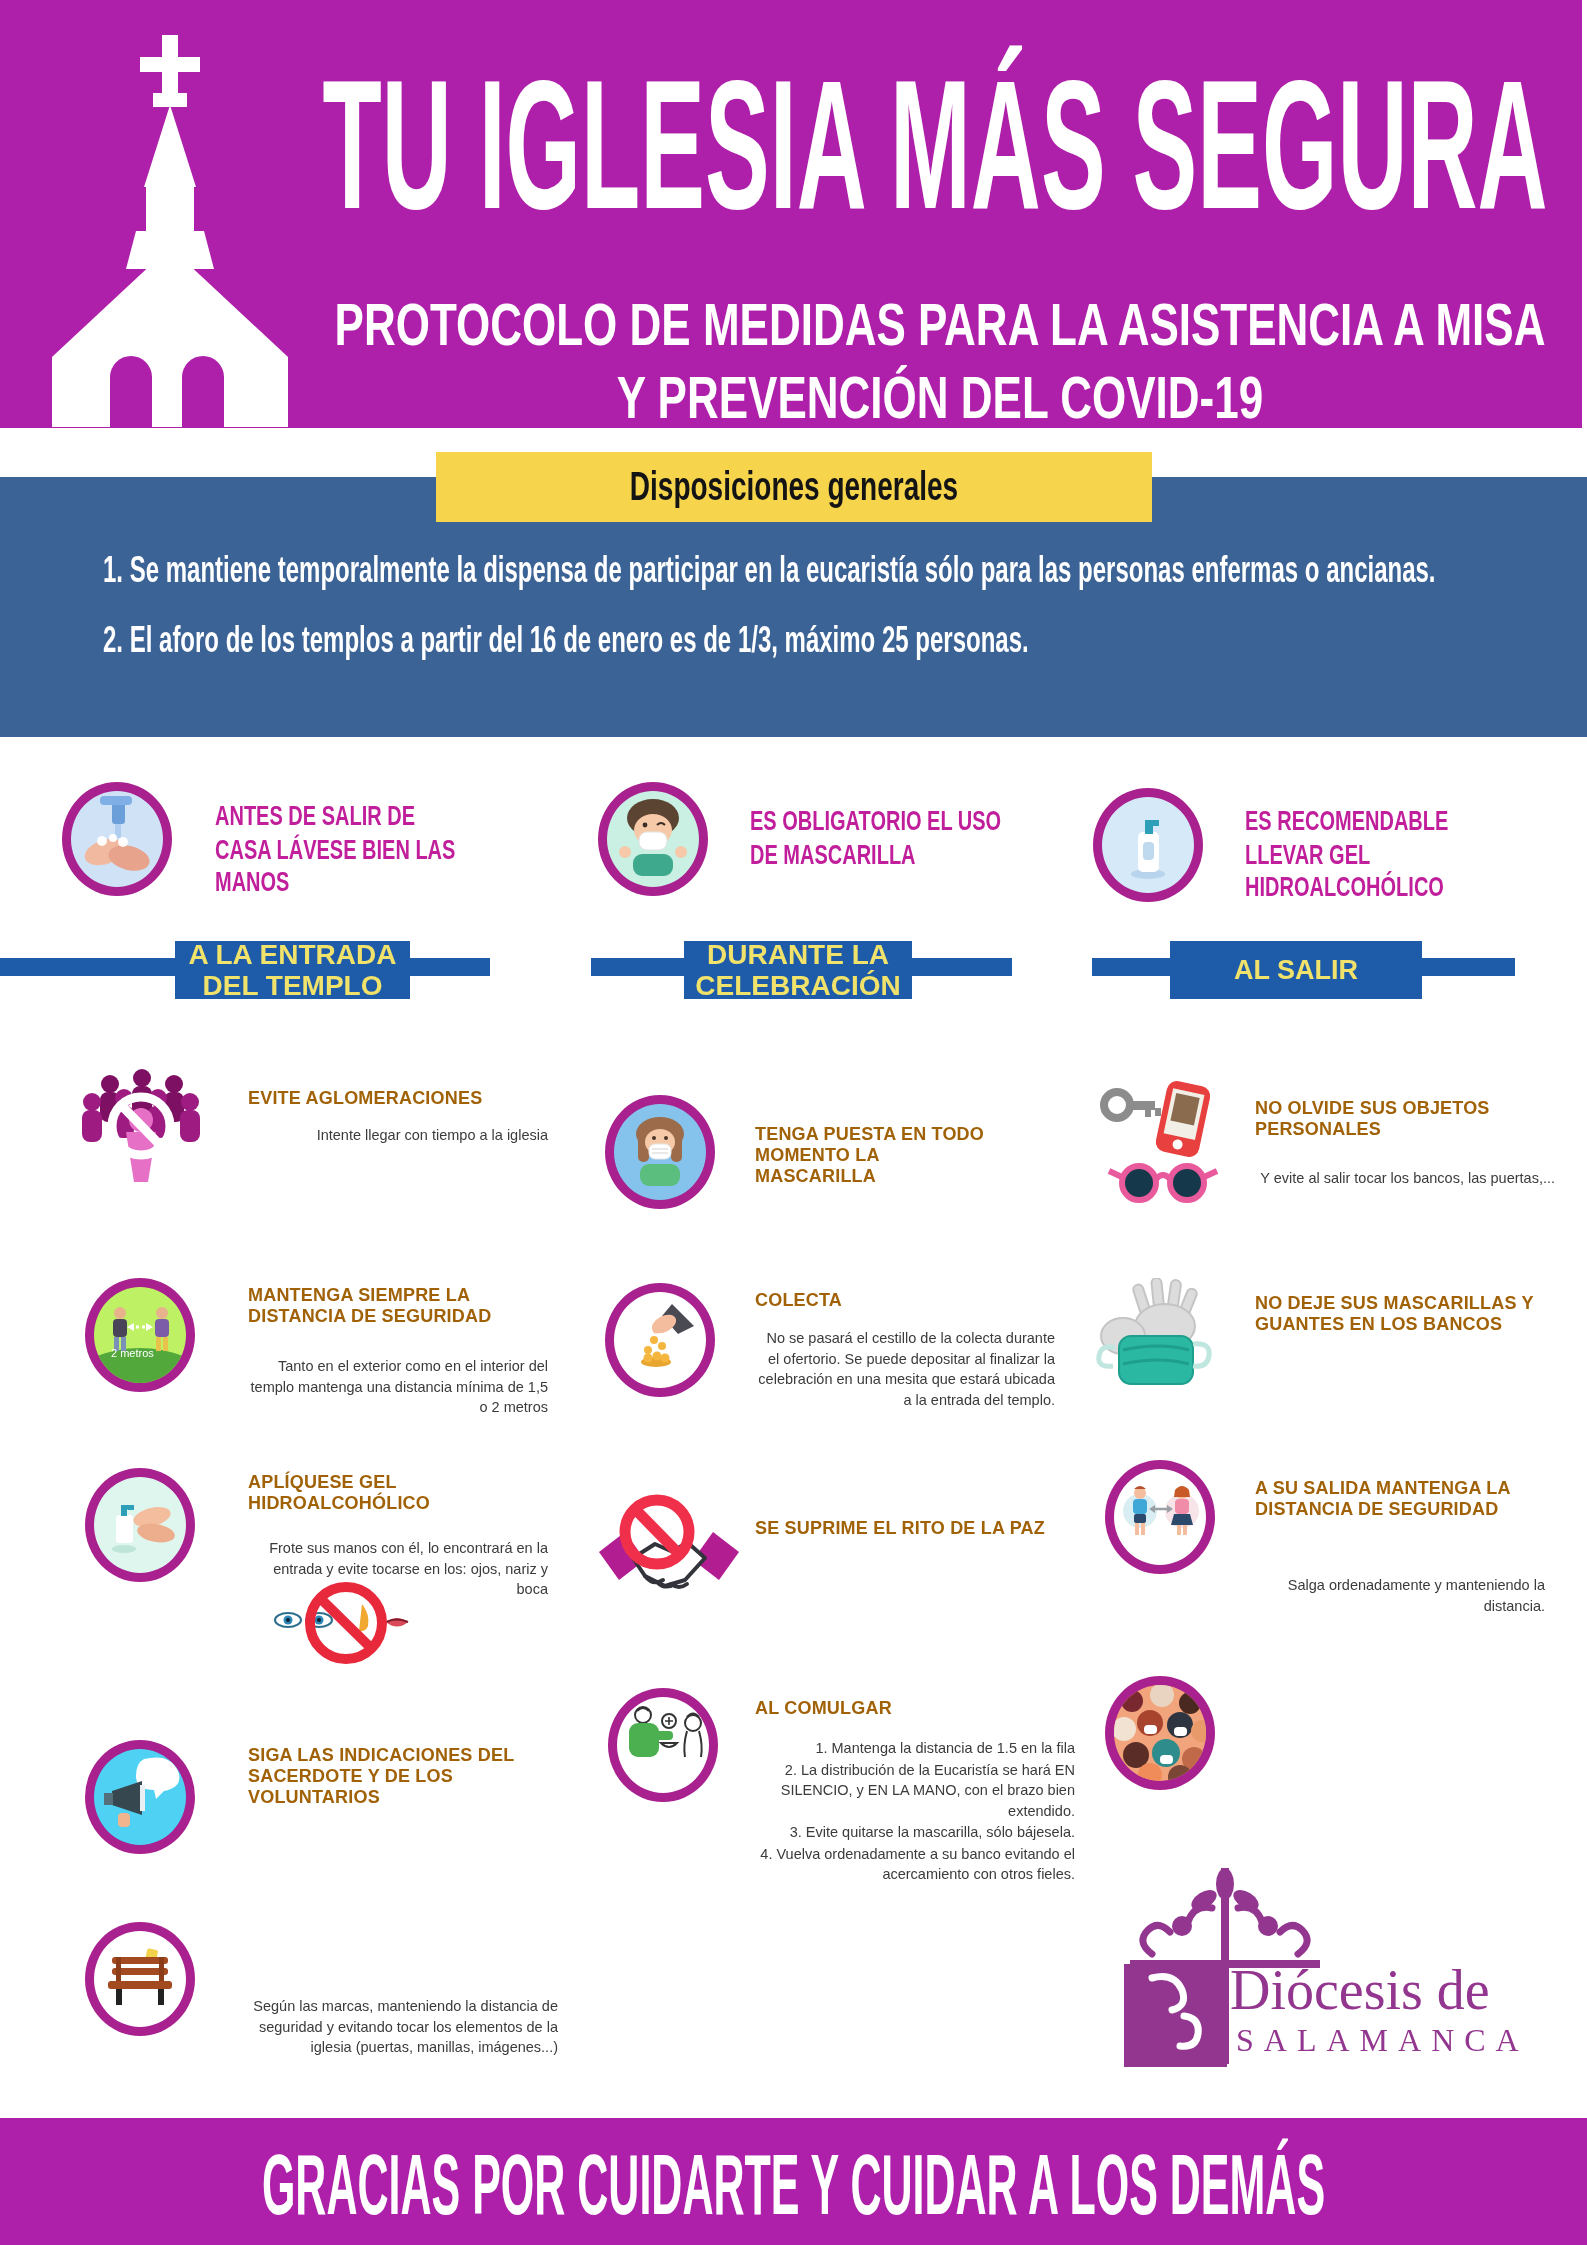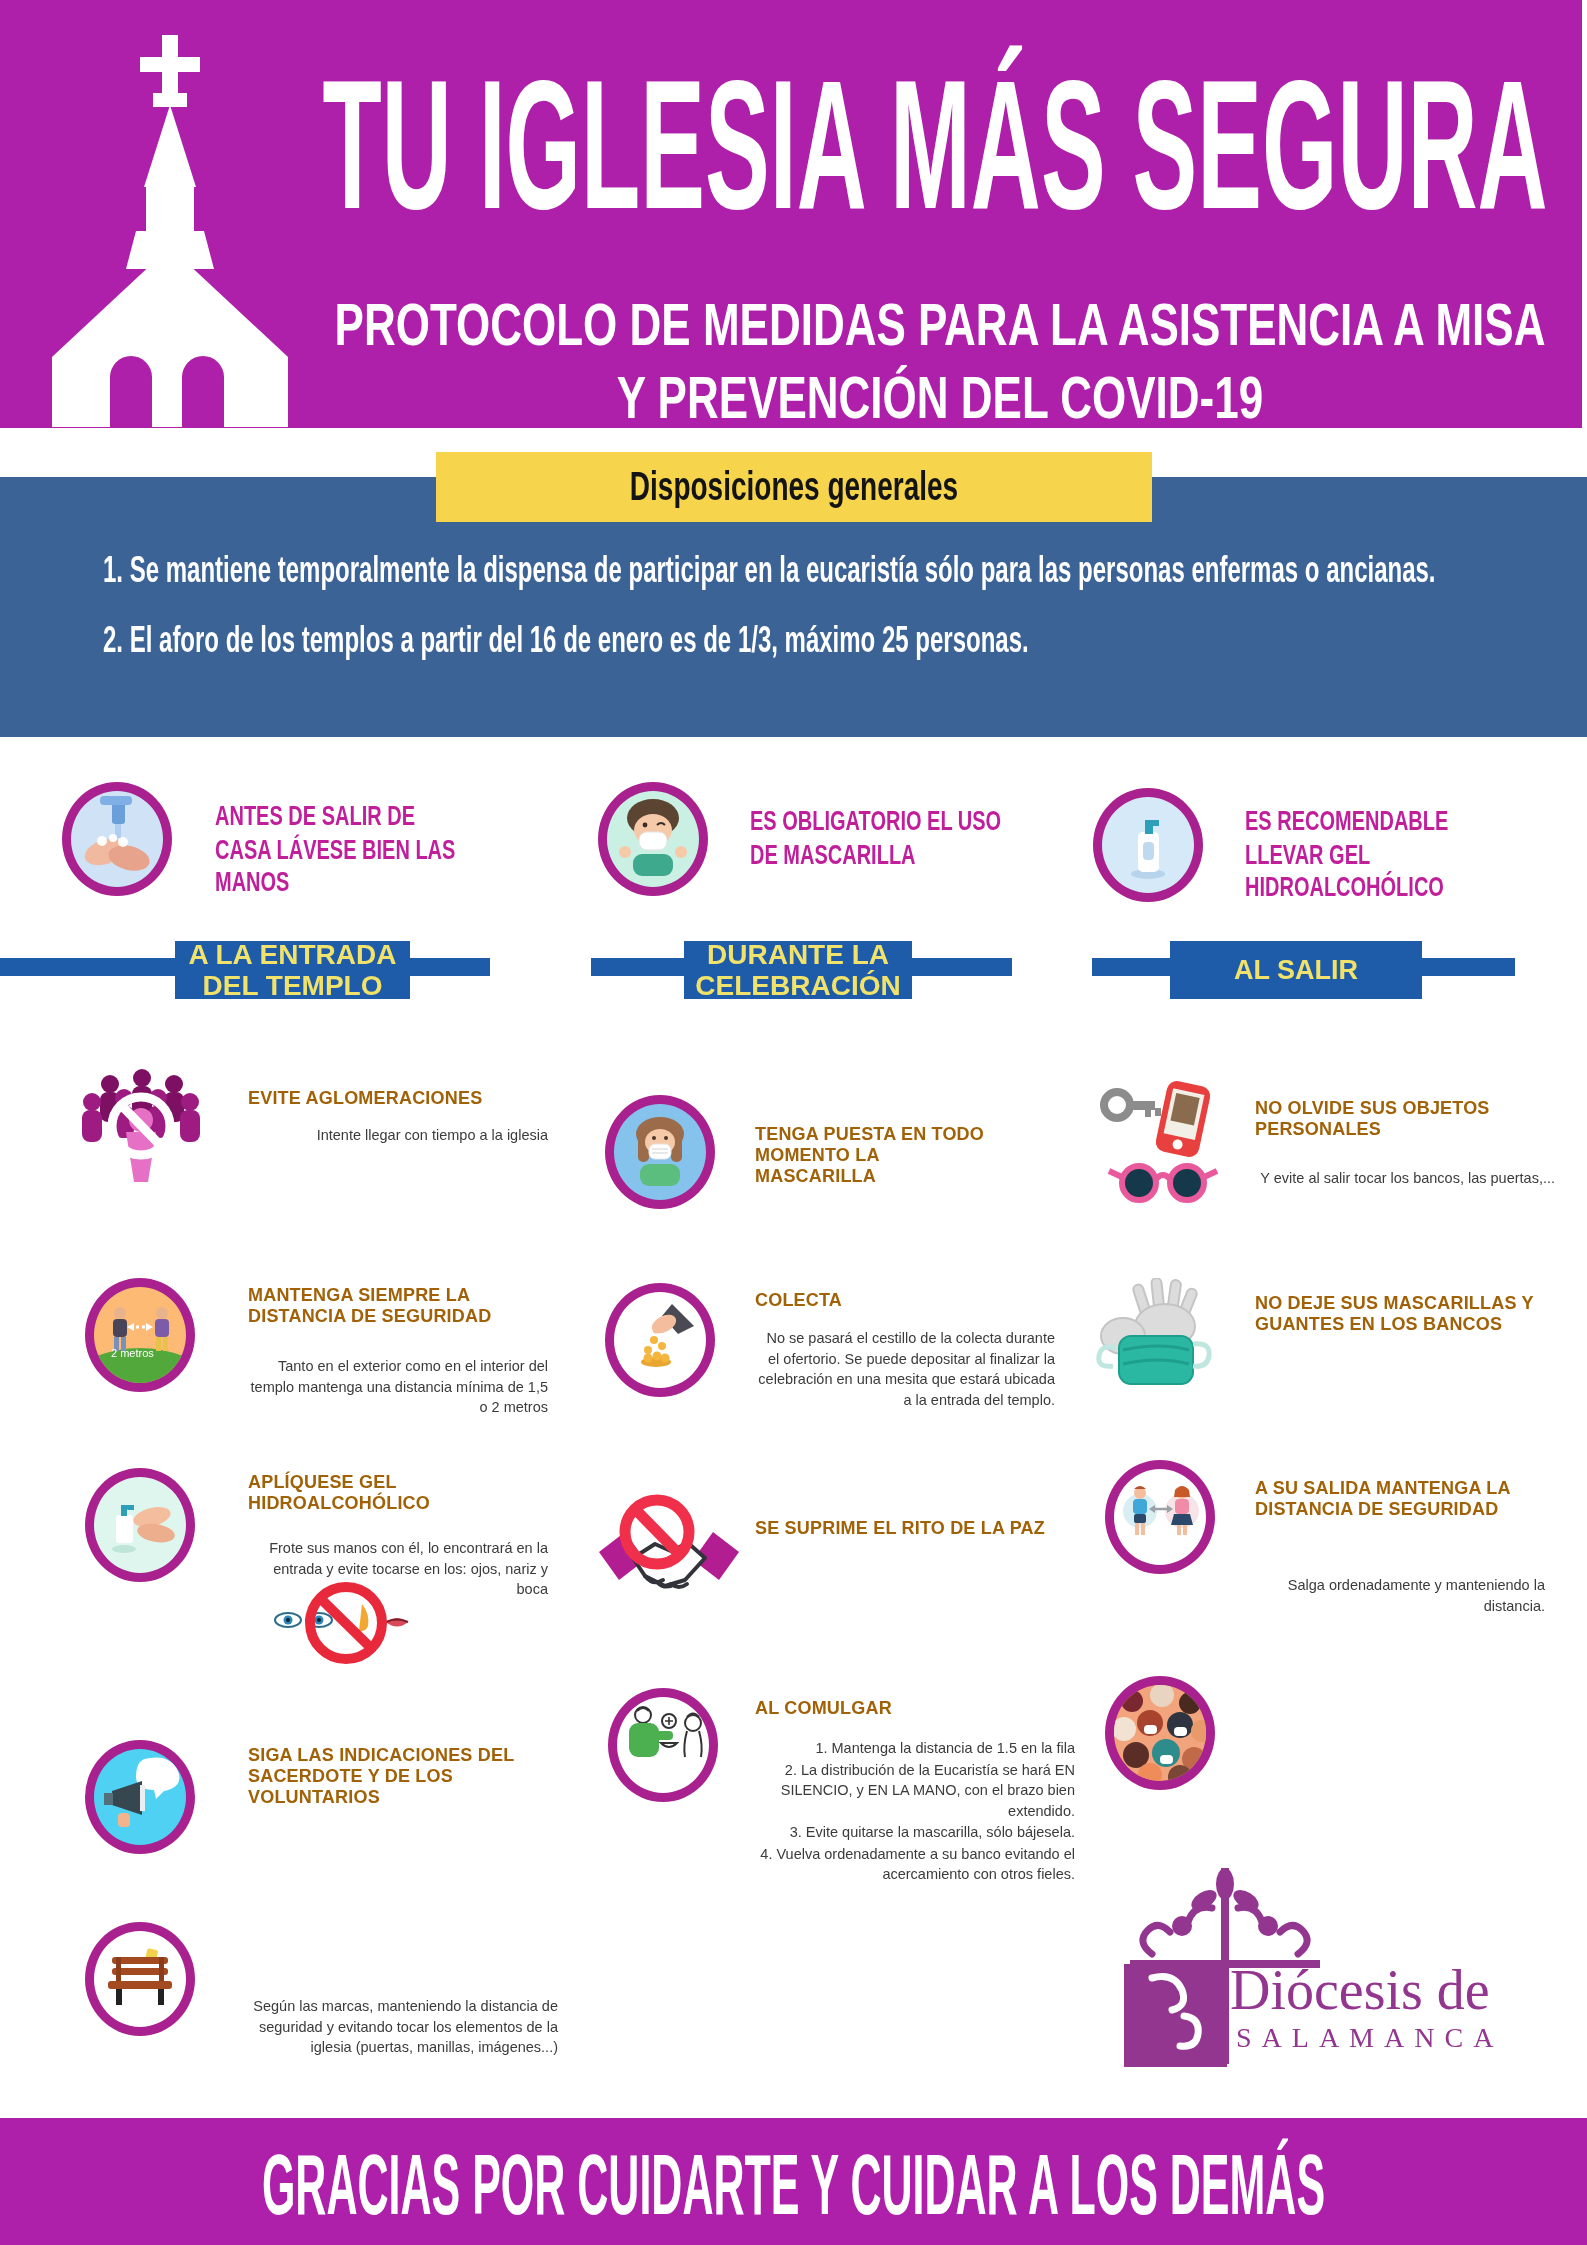--- a/index.html
+++ b/index.html
@@ -31,21 +31,21 @@
   
   .tiptitle{position:absolute;color:#C01E9B;font-weight:bold;font-size:20px;line-height:1.18;
             transform:scaleY(1.4);transform-origin:left top;}
   .ititle{position:absolute;color:#a16207;font-weight:bold;font-size:18px;line-height:1.18;letter-spacing:0.2px;}
   .ibody{position:absolute;color:#3B3B3B;font-size:14.5px;line-height:1.42;text-align:right;}
   .clist div{padding-left:20px;text-indent:-20px;margin:0 0 1px 0;}
   
   .logo-l1{position:absolute;left:1230px;top:1958px;width:330px;font-family:"Liberation Serif",serif;
            font-size:56px;color:#93368F;}
   .logo-l2{position:absolute;left:1236px;top:2022px;width:330px;font-family:"Liberation Serif",serif;
-           font-size:28px;letter-spacing:10px;color:#93368F;}
+           font-size:32px;letter-spacing:10px;color:#93368F;}
   
   .ftr{position:absolute;left:0;top:2118px;width:1587px;height:127px;background:#AE20AA;}
   .ftr-text{position:absolute;left:0;top:2142px;width:1587px;text-align:center;color:#fff;
             font-weight:bold;font-size:43px;line-height:1;white-space:nowrap;
             transform:scaleY(2.0);transform-origin:top center;}
 </style>
 </head>
 <body>
 
 <div class="poster">
@@ -155,21 +155,21 @@
       </g>
       <circle cx="63" cy="52" r="12" fill="#E570C6"></circle>
       <path d="M48 64 h30 l-8 50 h-14 z" fill="#E570C6"></path>
       <circle cx="63" cy="58" r="29" fill="none" stroke="#FFFFFF" stroke-width="9"></circle>
       <line x1="43" y1="37" x2="84" y2="79" stroke="#FFFFFF" stroke-width="9"></line>
     </g>
   </svg>
   <div class="ititle" style="left:248px;top:1088px;width:320px;">EVITE AGLOMERACIONES</div>
   <div class="ibody" style="left:248px;top:1125px;width:300px;">Intente llegar con tiempo a la iglesia</div>
 
-  <div class="cir" style="left:85px;top:1278px;background:#fdba74;">
+  <div class="cir" style="left:85px;top:1278px;background:#bef264;">
     <svg width="92" height="96" viewBox="0 0 92 96">
       <path d="M0 70 Q46 52 92 70 L92 96 L0 96 Z" fill="#53A83B"></path>
       <circle cx="26" cy="26" r="6" fill="#E8B28C"></circle>
       <rect x="19" y="32" width="14" height="18" rx="4" fill="#4A4458"></rect>
       <rect x="20" y="50" width="5" height="14" fill="#7A90B8"></rect>
         <rect x="27" y="50" width="5" height="14" fill="#7A90B8"></rect>
       <circle cx="68" cy="26" r="6" fill="#E8B28C"></circle>
       <rect x="61" y="32" width="14" height="18" rx="4" fill="#7C5CA8"></rect>
       <rect x="62" y="50" width="5" height="14" fill="#E8C24A"></rect>
         <rect x="69" y="50" width="5" height="14" fill="#E8C24A"></rect>

